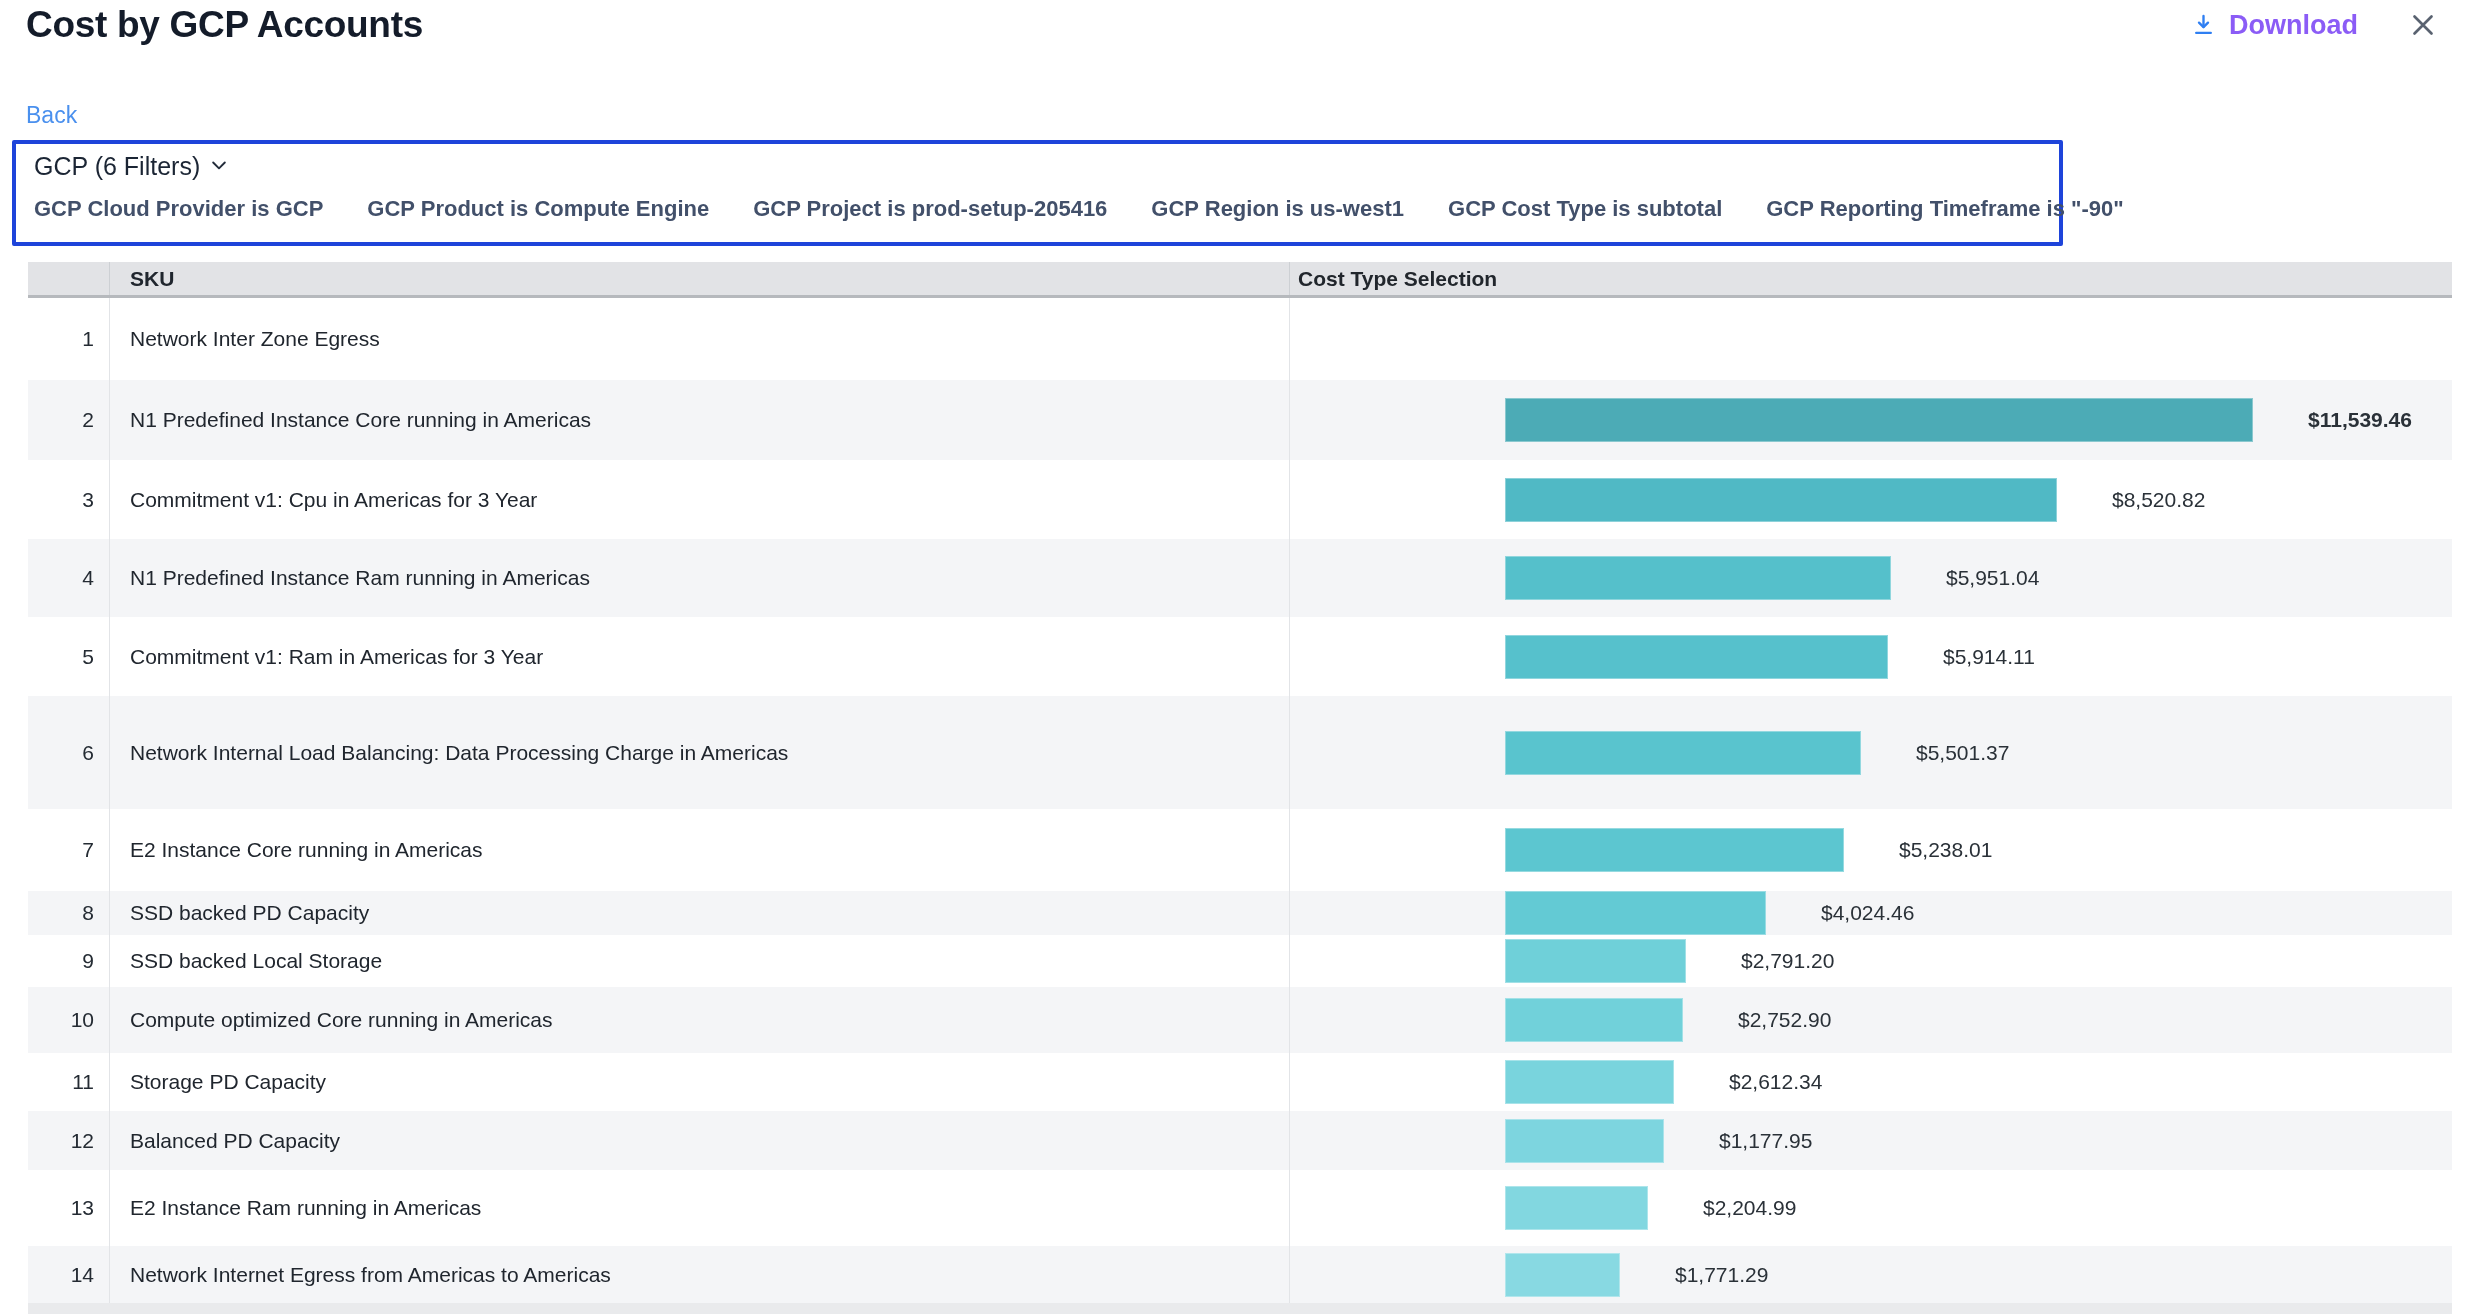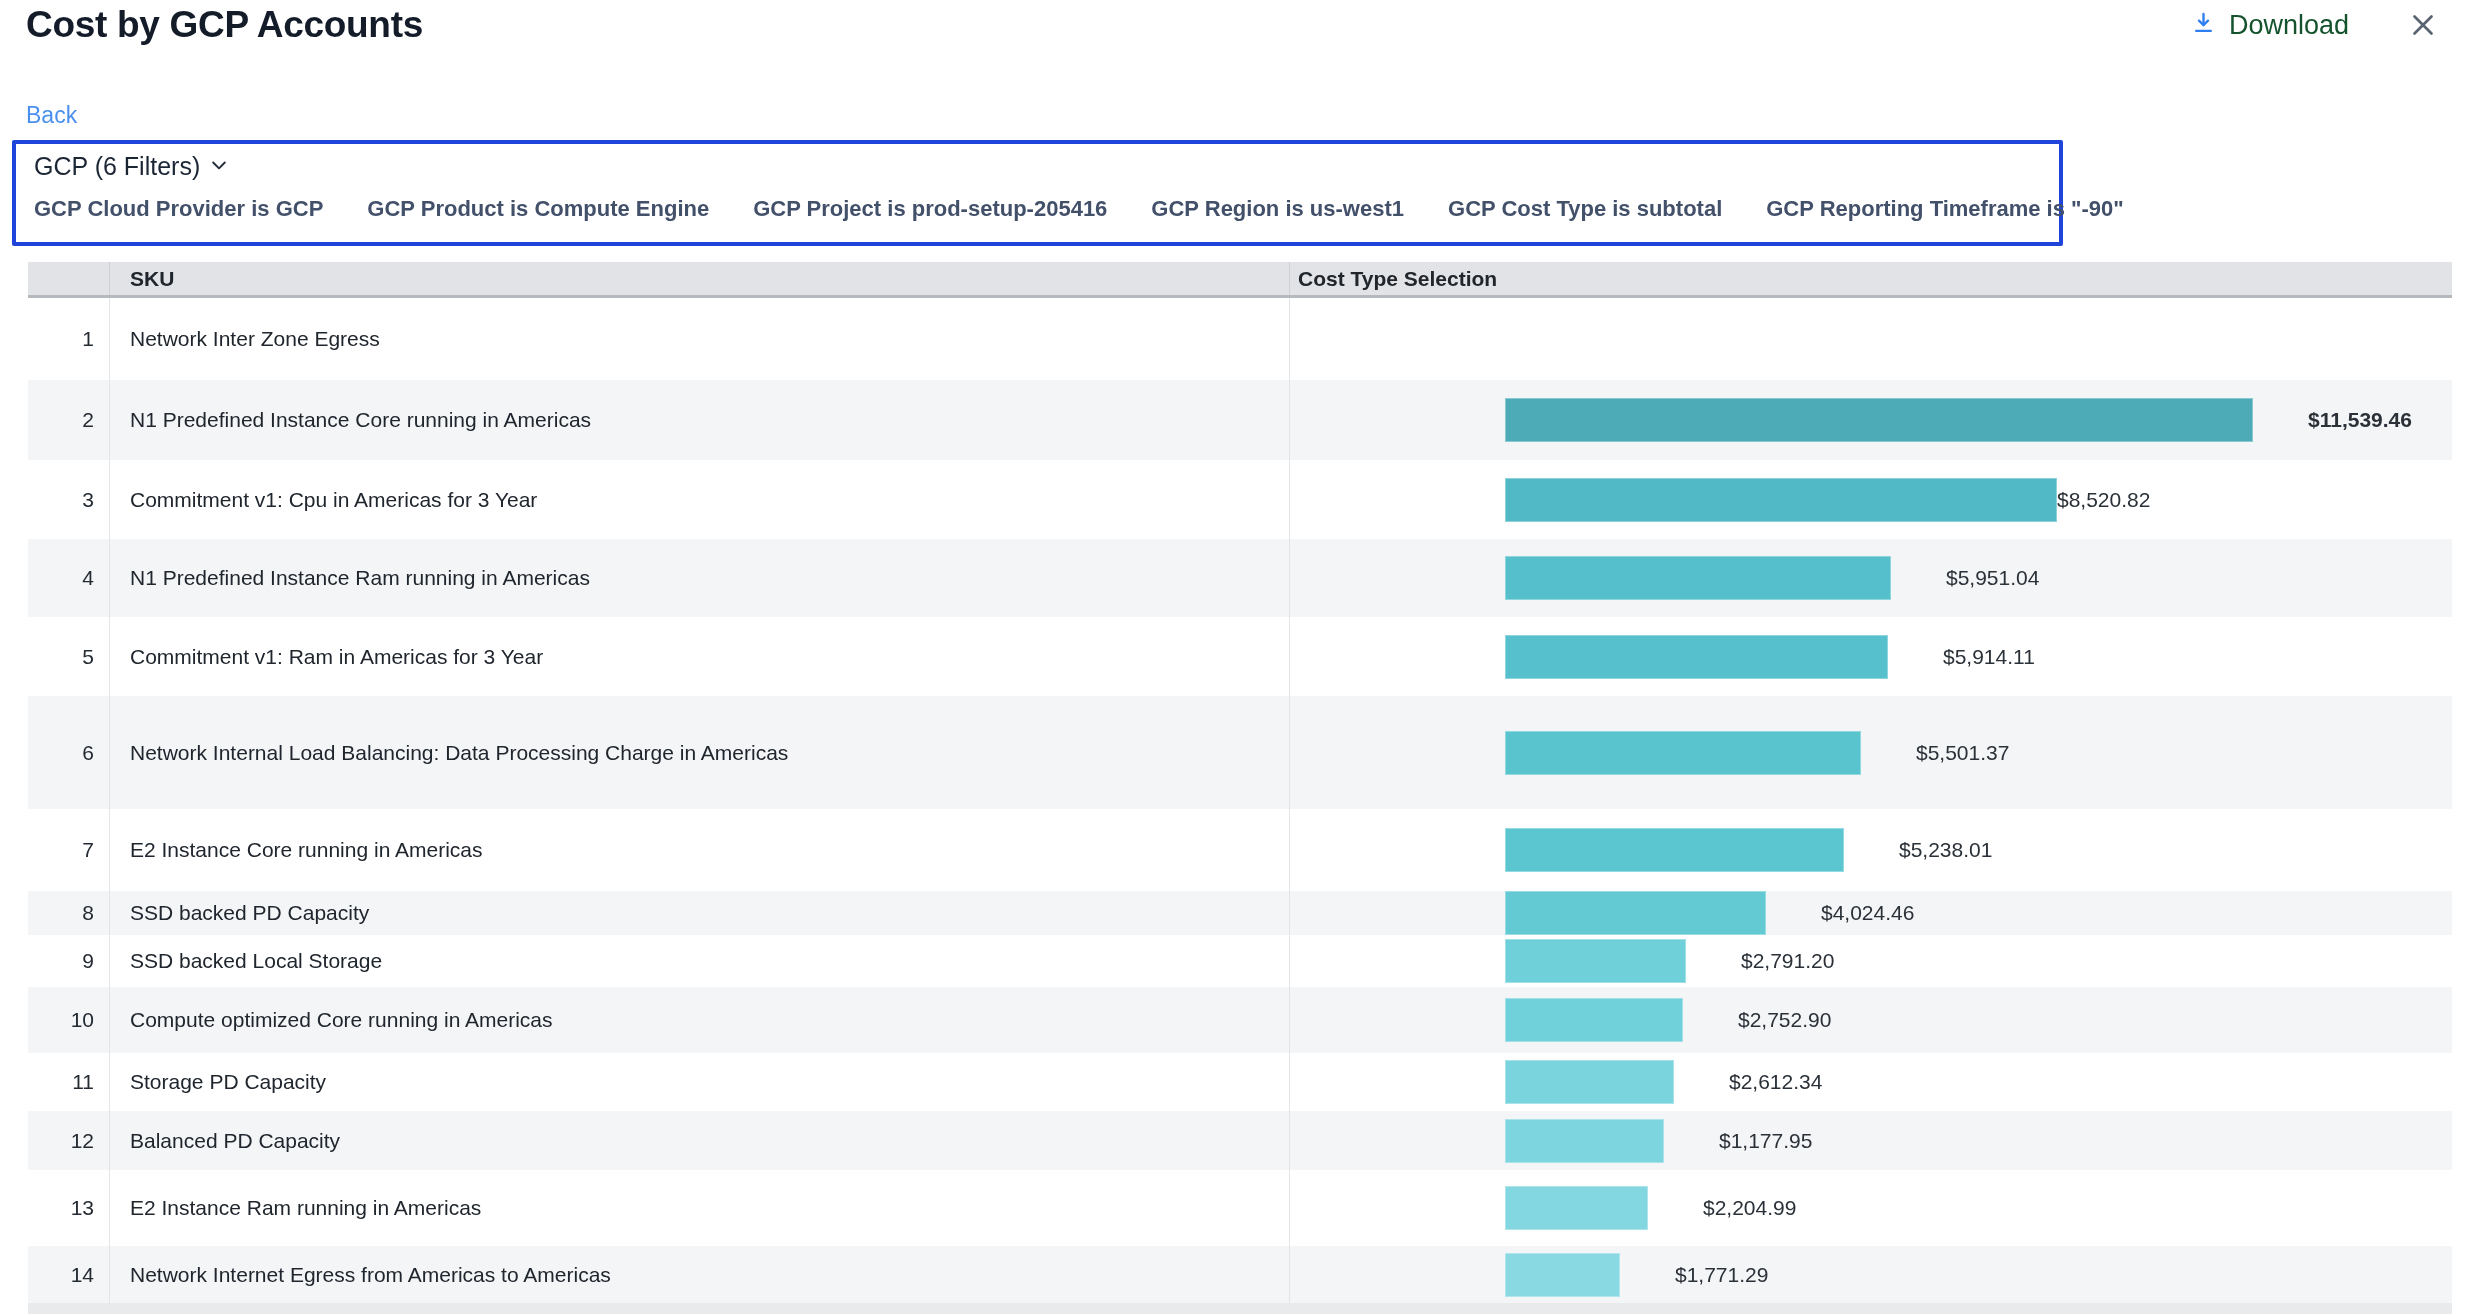--- a/index.html
+++ b/index.html
@@ -2,22 +2,22 @@
 <html><head>
 <meta charset="utf-8">
 <style>
   html,body{margin:0;padding:0;background:#ffffff;}
   .screen{position:relative;width:2476px;height:1314px;background:#ffffff;
           font-family:"Liberation Sans",sans-serif;color:#1e242b;overflow:hidden;}
 
   
   .page-title{position:absolute;left:26px;top:4px;font-size:37px;font-weight:700;
               color:#141c2a;letter-spacing:-0.3px;}
-  .download-link{position:absolute;left:2190px;top:10px;display:flex;align-items:flex-start;gap:12px;
-                 color:#14532d;font-size:27px;font-weight:400;cursor:pointer;}
+  .download-link{position:absolute;left:2190px;top:10px;display:flex;align-items:center;gap:12px;
+                 color:#8b5cf6;font-size:27px;font-weight:700;cursor:pointer;}
   .download-link svg{display:block;}
   .close-btn{position:absolute;left:2406px;top:8px;width:34px;height:34px;cursor:pointer;}
 
   
   .back-link{position:absolute;left:26px;top:102px;font-size:23px;color:#4a90ee;cursor:pointer;}
 
   
   .filter-panel{position:absolute;left:12px;top:140px;width:2025px;height:90px;
                 border:4px solid #1e44da;border-radius:2px;background:#ffffff;
                 padding:8px 0 0 18px;box-sizing:content-box;}
@@ -110,21 +110,21 @@
           <div class="cell-chart">
             <div class="bar" style="margin-left: 215px; width: 748px; background: rgb(76, 171, 182);"></div>
             <span class="bar-value" style="margin-left: 55px; font-weight: bold;">$11,539.46</span>
           </div>
         </div>
         <div class="t-row" style="height: 79px;">
           <div class="cell-num">3</div>
           <div class="cell-sku">Commitment v1: Cpu in Americas for 3 Year</div>
           <div class="cell-chart">
             <div class="bar" style="margin-left: 215px; width: 552px; background: rgb(80, 185, 197);"></div>
-            <span class="bar-value" style="">$8,520.82</span>
+            <span class="bar-value" style="margin-left: 55px;">$8,520.82</span>
           </div>
         </div>
         <div class="t-row stripe" style="height: 78px;">
           <div class="cell-num">4</div>
           <div class="cell-sku">N1 Predefined Instance Ram running in Americas</div>
           <div class="cell-chart">
             <div class="bar" style="margin-left: 215px; width: 386px; background: rgb(85, 192, 203);"></div>
             <span class="bar-value" style="margin-left: 55px;">$5,951.04</span>
           </div>
         </div>

